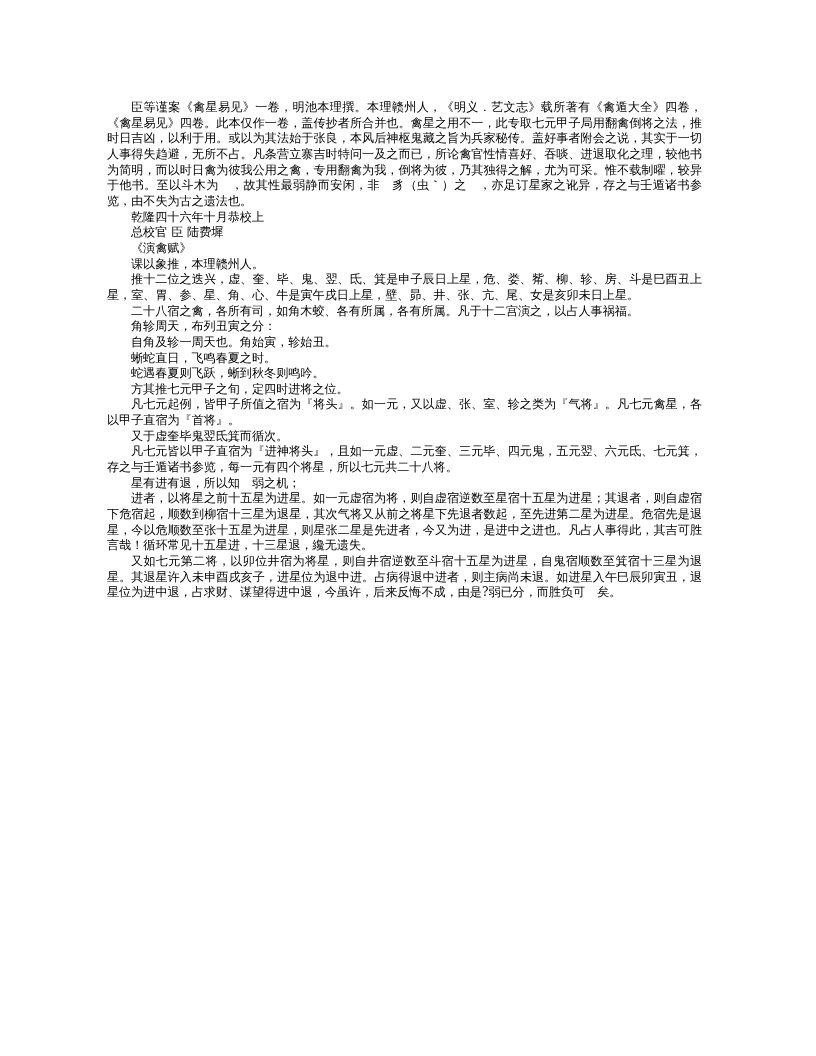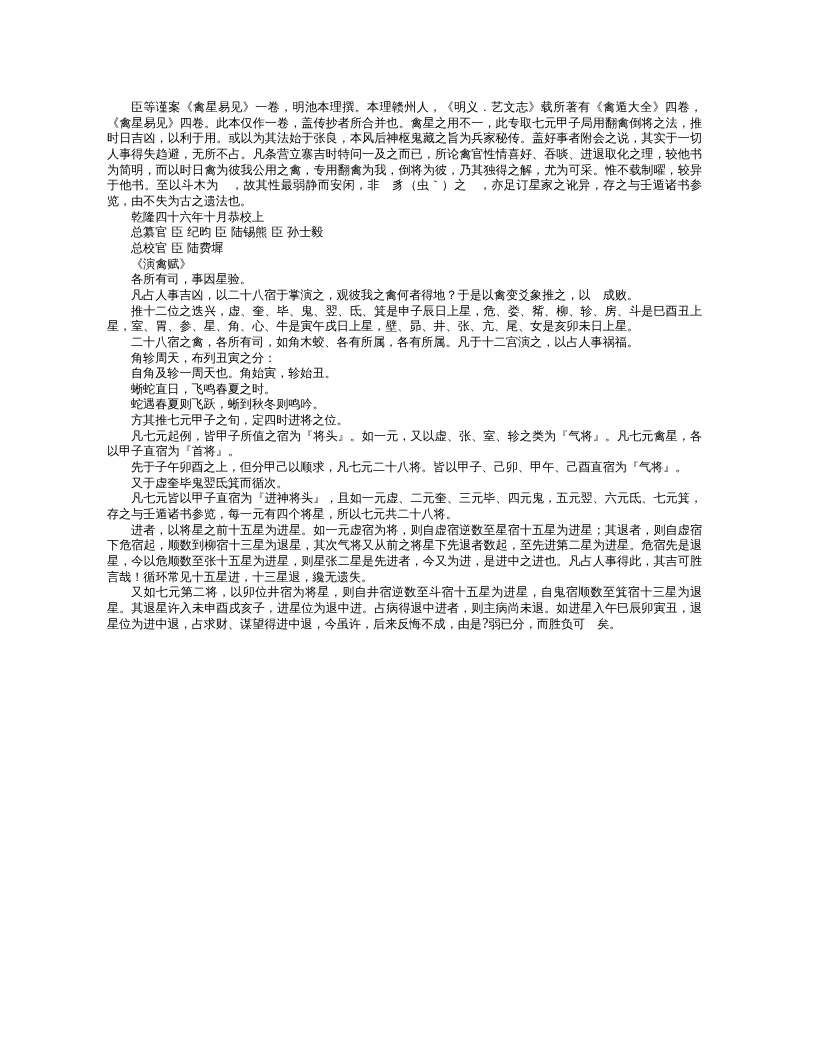--- a/index.html
+++ b/index.html
@@ -44,32 +44,30 @@
     text-indent: 24px;
   }
 </style>
 </head>
 <body>
 
 <div class="page">
   <div class="text-column">
     <p class="para indent">臣等谨案《禽星易见》一卷，明池本理撰。本理赣州人，《明义．艺文志》载所著有《禽遁大全》四卷，《禽星易见》四卷。此本仅作一卷，盖传抄者所合并也。禽星之用不一，此专取七元甲子局用翻禽倒将之法，推时日吉凶，以利于用。或以为其法始于张良，本风后神枢鬼藏之旨为兵家秘传。盖好事者附会之说，其实于一切人事得失趋避，无所不占。凡条营立寨吉时特问一及之而已，所论禽官性情喜好、吞啖、进退取化之理，较他书为简明，而以时日禽为彼我公用之禽，专用翻禽为我，倒将为彼，乃其独得之解，尤为可采。惟不载制曜，较异于他书。至以斗木为　，故其性最弱静而安闲，非　豸（虫｀）之　，亦足订星家之讹异，存之与壬遁诸书参览，由不失为古之遗法也。</p>
     <p class="para indent">乾隆四十六年十月恭校上</p>
-    <p class="para indent">总纂官 臣 纪昀 臣 陆锡熊 臣 孙士毅</p>
     <p class="para indent">总校官 臣 陆费墀</p>
     <p class="para indent">《演禽赋》</p>
-    <p class="para indent">各所有司，事因星验。</p>
-    <p class="para indent">凡占人事吉凶，以二十八宿于掌演之，观彼我之禽何者得地？于是以禽变爻象推之，以　成败。</p>
+    <p class="para indent">课以象推，本理赣州人。</p>
     <p class="para indent">推十二位之迭兴，虚、奎、毕、鬼、翌、氐、箕是申子辰日上星，危、娄、觜、柳、轸、房、斗是巳酉丑上星，室、胃、参、星、角、心、牛是寅午戌日上星，壁、昴、井、张、亢、尾、女是亥卯未日上星。</p>
     <p class="para indent">二十八宿之禽，各所有司，如角木蛟、各有所属，各有所属。凡于十二宫演之，以占人事祸福。</p>
     <p class="para indent">角轸周天，布列丑寅之分：</p>
     <p class="para indent">自角及轸一周天也。角始寅，轸始丑。</p>
     <p class="para indent">蜥蛇直日，飞鸣春夏之时。</p>
     <p class="para indent">蛇遇春夏则飞跃，蜥到秋冬则鸣吟。</p>
     <p class="para indent">方其推七元甲子之旬，定四时进将之位。</p>
     <p class="para indent">凡七元起例，皆甲子所值之宿为『将头』。如一元，又以虚、张、室、轸之类为『气将』。凡七元禽星，各以甲子直宿为『首将』。</p>
-    <p class="para indent">先于子午卯酉之上，但分甲己以顺求，凡七元二十八将。皆以甲子、己卯、甲午、己酉直宿为『气将』。</p>
     <p class="para indent">又于虚奎毕鬼翌氐箕而循次。</p>
     <p class="para indent">凡七元皆以甲子直宿为『进神将头』，且如一元虚、二元奎、三元毕、四元鬼，五元翌、六元氐、七元箕，存之与壬遁诸书参览，每一元有四个将星，所以七元共二十八将。</p>
+    <p class="para indent">星有进有退，所以知　弱之机；</p>
     <p class="para indent">进者，以将星之前十五星为进星。如一元虚宿为将，则自虚宿逆数至星宿十五星为进星；其退者，则自虚宿下危宿起，顺数到柳宿十三星为退星，其次气将又从前之将星下先退者数起，至先进第二星为进星。危宿先是退星，今以危顺数至张十五星为进星，则星张二星是先进者，今又为进，是进中之进也。凡占人事得此，其吉可胜言哉！循环常见十五星进，十三星退，纔无遗失。</p>
     <p class="para indent">又如七元第二将，以卯位井宿为将星，则自井宿逆数至斗宿十五星为进星，自鬼宿顺数至箕宿十三星为退星。其退星许入未申酉戌亥子，进星位为退中进。占病得退中进者，则主病尚未退。如进星入午巳辰卯寅丑，退星位为进中退，占求财、谋望得进中退，今虽许，后来反悔不成，由是?弱已分，而胜负可　矣。</p>
   </div>
 </div>
 
 </body></html>

